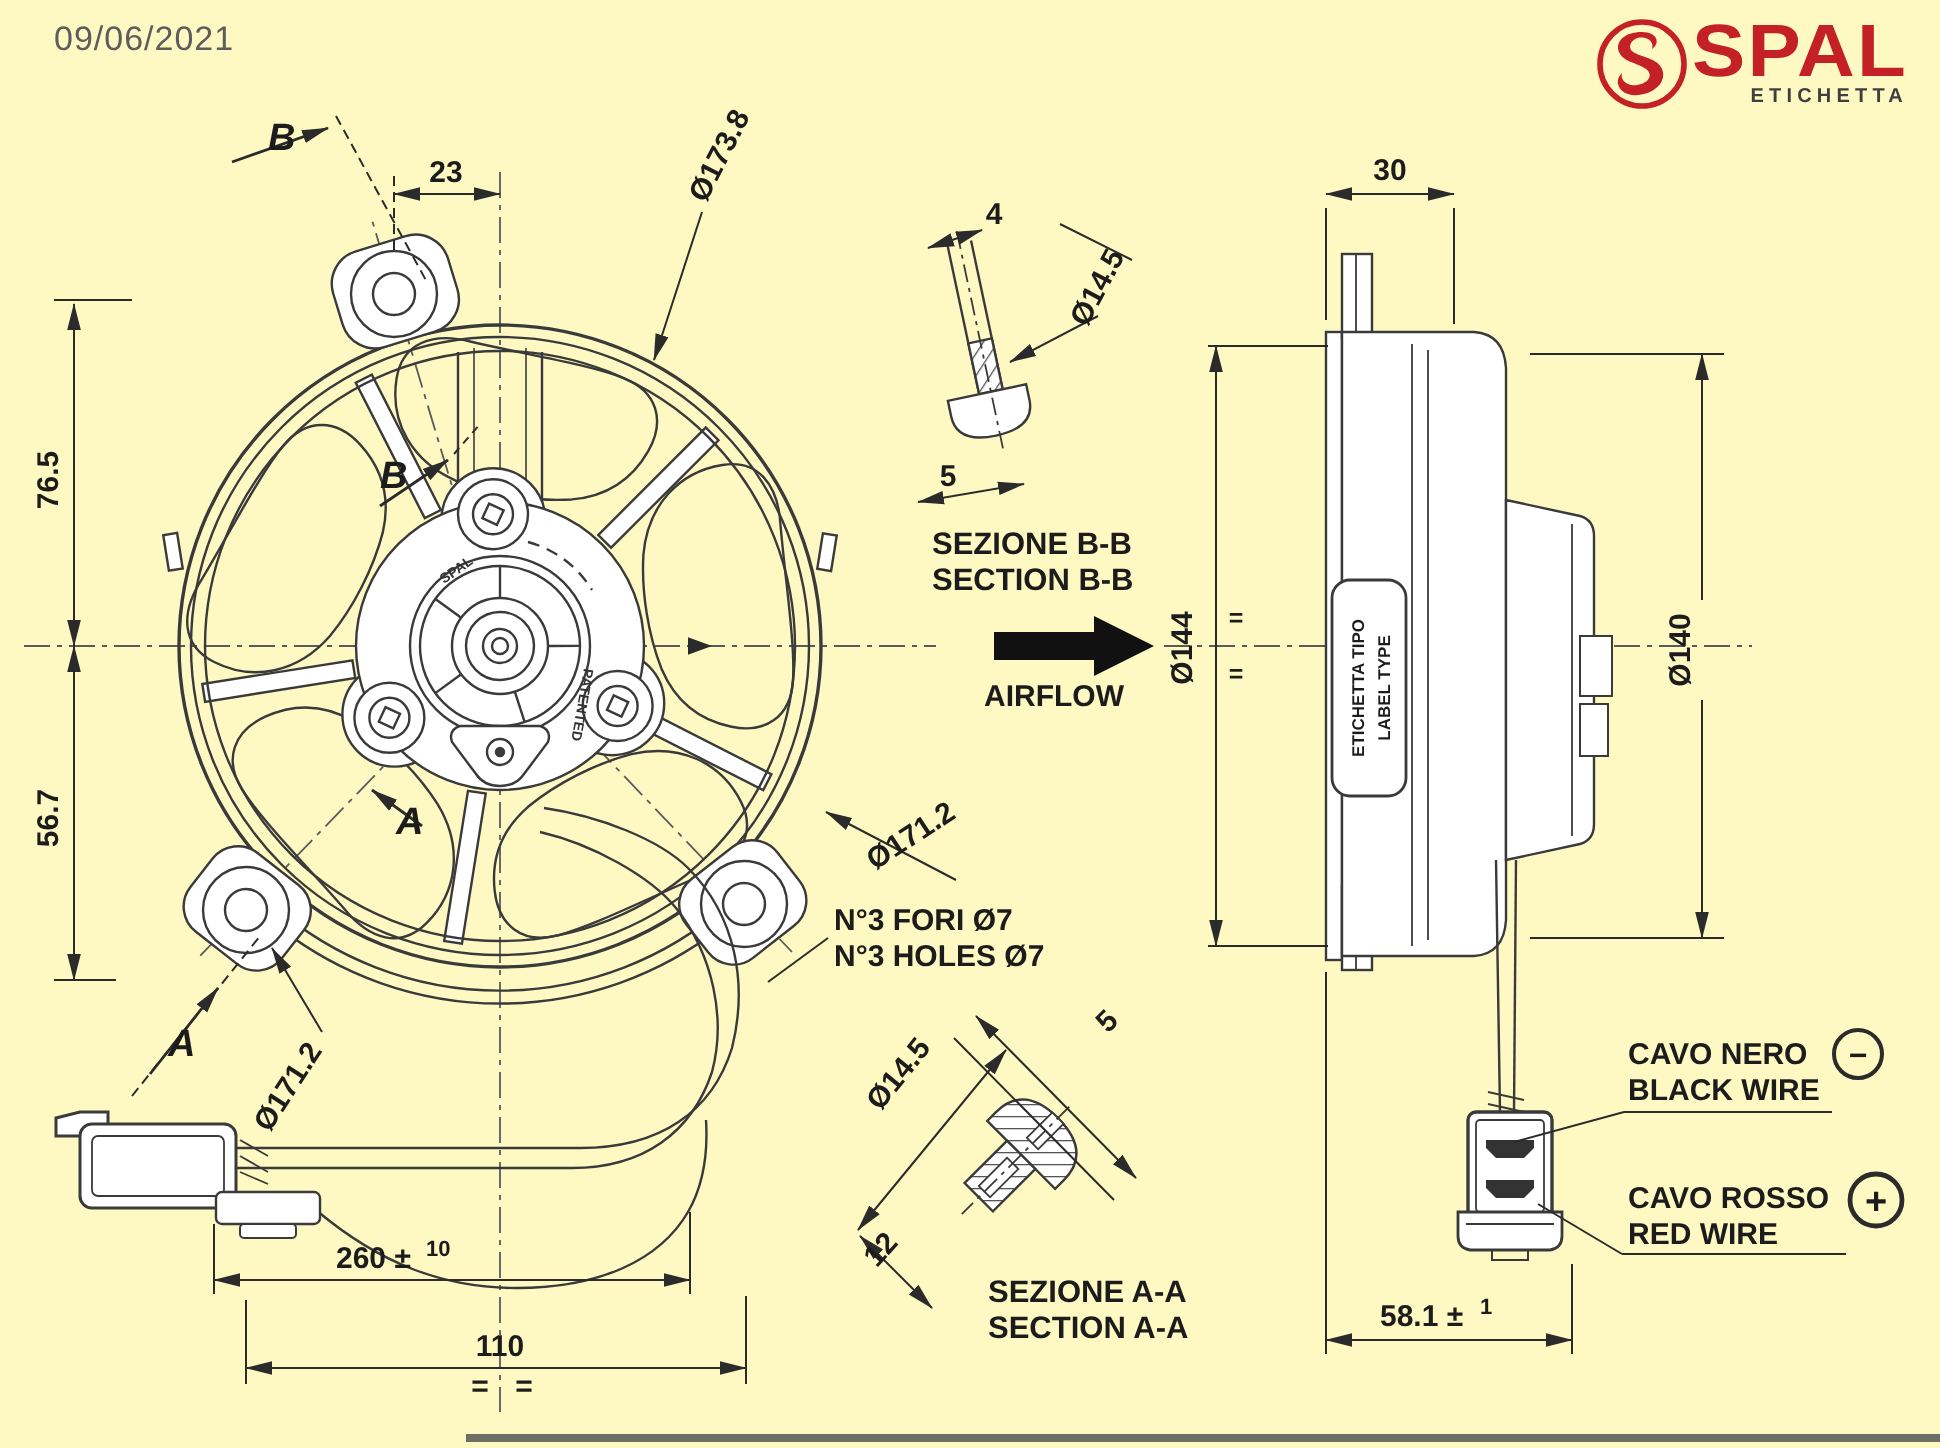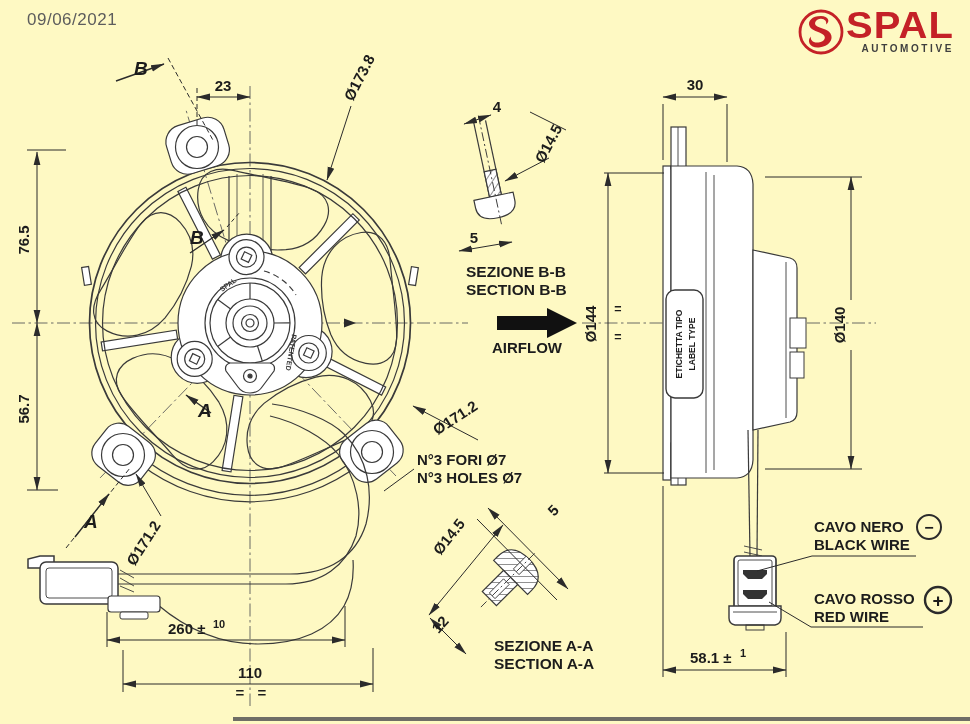--- a/index.html
+++ b/index.html
@@ -36,21 +36,21 @@
   <div class="logo">
     <svg width="48" height="48" viewBox="0 0 48 48">
       <circle cx="24" cy="24" r="21" fill="none" stroke="#c42127" stroke-width="2.8"></circle>
       <path fill="#c42127" d="M24,8 C15,8 10.5,13 12.5,18 C14.5,23 22,23.5 26,26.5
         C29.5,29 28,33.5 21.5,34.5 C16,35.3 13,31.5 14,28.5 C9,33 13.5,40.5 22,39.5
         C32,38.4 37,31.5 33.5,25.5 C30.5,20.5 22,20.5 19,17.5 C16.5,14.8 19.5,10.5 24,10.7
         C28,10.9 30,13.5 29,16.5 C33.5,13.5 31.5,8 24,8 Z"></path>
     </svg>
     <div class="logo-text">
       <div class="brand">SPAL</div>
-      <div class="sub">AUTOMOTIVE</div>
+      <div class="sub">ETICHETTA</div>
     </div>
   </div>
 
   <svg class="drawing" width="970" height="724" viewBox="0 0 970 724">
     <defs>
       <marker id="ae" markerWidth="14" markerHeight="10" refX="13" refY="5" orient="auto" markerUnits="userSpaceOnUse">
         <path d="M13.5,5 L0,1.6 L0,8.4 Z" fill="#2b2b2b"></path>
       </marker>
       <marker id="as" markerWidth="14" markerHeight="10" refX="13" refY="5" orient="auto-start-reverse" markerUnits="userSpaceOnUse">
         <path d="M13.5,5 L0,1.6 L0,8.4 Z" fill="#2b2b2b"></path>

